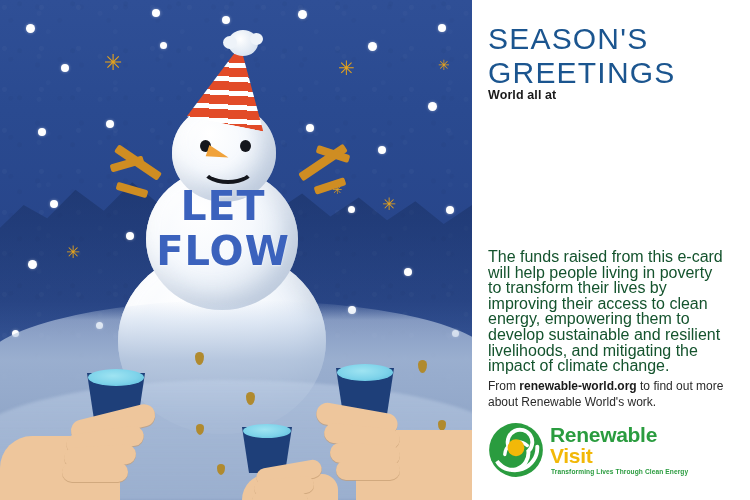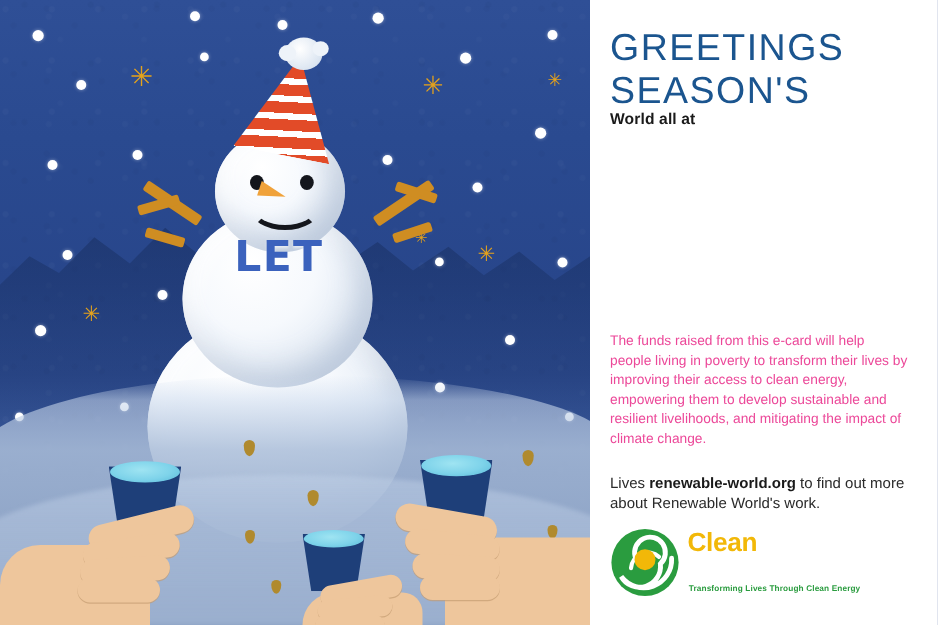--- a/index.html
+++ b/index.html
@@ -190,21 +190,21 @@
     top: 186px;
     width: 210px;
     text-align: center;
     color: #3b62bd;
     font-family: "DejaVu Sans", sans-serif;
     font-weight: bold;
     letter-spacing: 1px;
     text-shadow: 0 1px 2px rgba(255,255,255,.55);
     user-select: none;
   }
-  .letters .l1 { font-size: 34px; line-height: 40px; }
+  .letters .l1 { font-size: 41px; line-height: 40px; }
   .letters .l2 { font-size: 30px; line-height: 36px; }
   .letters .l3 { font-size: 40px; line-height: 46px; margin-top: 2px; }
 
   
   .hand-group { position: absolute; }
   .cup {
     position: absolute;
     width: 58px; height: 54px;
     background: #1e3f79;
     clip-path: polygon(0% 0%, 100% 0%, 86% 100%, 14% 100%);
@@ -260,24 +260,24 @@
     top: 202px;
     width: 240px;
     color: #1a1a1a;
     font-size: 12.2px;
     font-weight: bold;
     line-height: 15.5px;
   }
   .body-copy {
     position: absolute;
     left: 16px;
-    top: 266px;
+    top: 249px;
     width: 238px;
-    color: #ec4899;
-    font-size: 11px;
+    color: #14532d;
+    font-size: 16px;
     line-height: 15.6px;
   }
   .visit {
     position: absolute;
     left: 16px;
     top: 379px;
     width: 240px;
     color: #2a2a2a;
     font-size: 12px;
     line-height: 15.6px;
@@ -370,20 +370,21 @@
     <div class="eye" style="left:200px; top:140px;"></div>
     <div class="eye" style="left:240px; top:140px;"></div>
     <div class="nose" style="left:207px; top:148px;"></div>
     <div class="mouth" style="left:200px; top:150px;"></div>
 
     <div class="hat"></div>
     <div class="pom"></div>
 
     <div class="letters">
       <div class="l1">LET</div>
+      <div class="l3">FLOW</div>
     </div>
 
     <div class="ground"></div>
     <div class="ground2"></div>
 
     <div class="drop" style="left:195px; top:352px;"></div>
     <div class="drop" style="left:246px; top:392px;"></div>
     <div class="drop" style="left:196px; top:424px; width:8px; height:11px;"></div>
     <div class="drop" style="left:217px; top:464px; width:8px; height:11px;"></div>
     <div class="drop" style="left:30px;  top:436px; width:8px; height:11px;"></div>
@@ -416,39 +417,40 @@
       <div class="finger" style="left:-2px; top:48px; width:82px; height:22px; transform:rotate(10deg);"></div>
       <div class="finger" style="left:6px;  top:66px; width:76px; height:20px; transform:rotate(6deg);"></div>
       <div class="finger" style="left:12px; top:84px; width:70px; height:20px; transform:rotate(3deg);"></div>
       <div class="finger" style="left:18px; top:100px; width:64px; height:20px;"></div>
     </div>
   </div>
 
   <div class="panel">
 
     <div class="headline">
+      <div>SEASON'S</div>
       <div>GREETINGS</div>
-      <div>SEASON'S</div>
     </div>
 
     <div class="subhead">World all at</div>
 
 
     <div class="body-copy">The funds raised from this e-card will help people living in poverty to transform their lives by improving their access to clean energy, empowering them to develop sustainable and resilient livelihoods, and mitigating the impact of climate change.</div>
 
-    <div class="visit"><span>Lives </span><b>renewable-world.org</b><span> to find out more about Renewable World's work.</span></div>
+    <div class="visit"><span>From </span><b>renewable-world.org</b><span> to find out more about Renewable World's work.</span></div>
 
     <div class="logo">
       <svg class="logo-mark" width="56" height="56" viewBox="0 0 100 100">
         <circle cx="50" cy="50" r="48" fill="#2a9c3f"></circle>
         <path d="M50 8 A42 42 0 1 0 92 50 A34 34 0 1 1 50 16 Z" fill="#ffffff" opacity="0.0"></path>
         <path d="M88 44 A40 40 0 0 1 16 70 A30 30 0 0 0 72 52 A22 22 0 1 0 36 42" fill="none" stroke="#ffffff" stroke-width="7" stroke-linecap="round"></path>
         <path d="M30 58 A24 24 0 0 1 70 42" fill="none" stroke="#ffffff" stroke-width="6" stroke-linecap="round"></path>
         <circle cx="50" cy="46" r="15" fill="#f2b808"></circle>
       </svg>
       <div class="logo-words">
-        <span class="w2">Clean</span>
+        <span class="w1">Renewable</span>
+        <span class="w2">Visit</span>
       </div>
       <div class="logo-tag">Transforming Lives Through Clean Energy</div>
     </div>
 
   </div>
 </div>
 
 </body></html>

